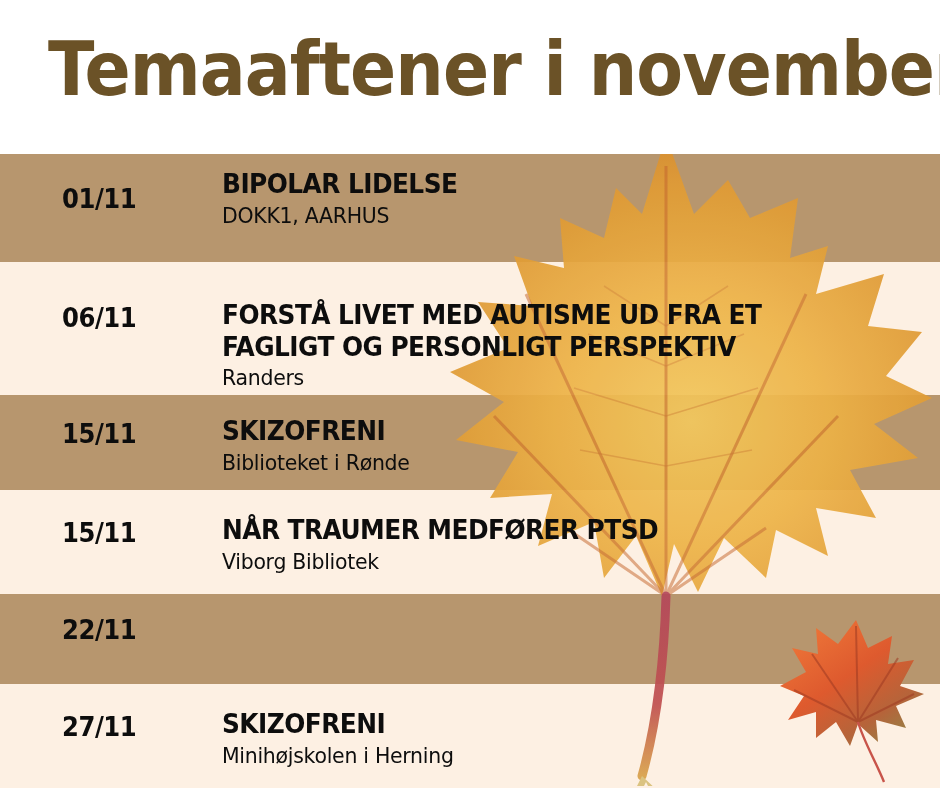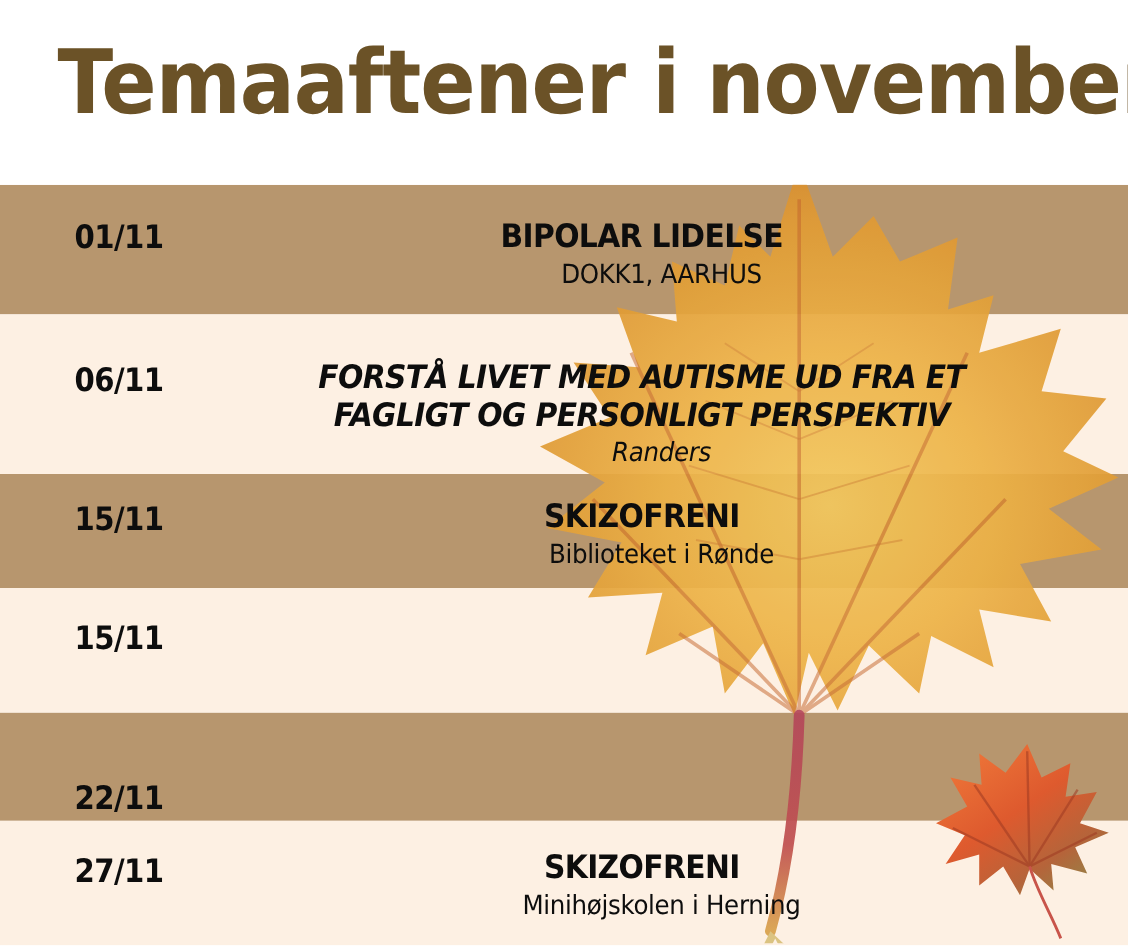--- a/index.html
+++ b/index.html
@@ -79,21 +79,20 @@
   .rows {
     position: absolute;
     inset: 0;
     z-index: 4;
   }
   .row {
     position: absolute;
     left: 0;
     width: 940px;
     display: block;
-    text-align: center;
   }
   .row-date {
     position: absolute;
     left: 62px;
     font-family: "DejaVu Sans", sans-serif;
     font-size: 27px;
     font-weight: bold;
     color: #0d0d0d;
     letter-spacing: -0.5px;
     white-space: nowrap;
@@ -214,43 +213,47 @@
 
   </div>
 
   <div class="title-area">
     <div class="poster-title">Temaaftener i november</div>
   </div>
 
   <div class="rows">
       <div class="row" style="top: 154px; height: 108px;">
         <div class="row-date" style="top: 29px;">01/11</div>
-        <div class="row-body" style="top: 28px;">
+        <div class="row-body" style="top: 14px;">
           <div class="row-title">BIPOLAR LIDELSE</div>
           <div class="row-venue">DOKK1, AARHUS</div>
         </div>
       </div>
       <div class="row" style="top: 276px; height: 133px;">
         <div class="row-date" style="top: 26px;">06/11</div>
-        <div class="row-body" style="top: 23px; font-style: italic;">
+        <div class="row-body" style="top: 23px;">
           <div class="row-title">FORSTÅ LIVET MED AUTISME UD FRA ET FAGLIGT OG PERSONLIGT PERSPEKTIV</div>
           <div class="row-venue">Randers</div>
         </div>
       </div>
       <div class="row" style="top: 395px; height: 95px;">
         <div class="row-date" style="top: 23px;">15/11</div>
         <div class="row-body" style="top: 20px;">
           <div class="row-title">SKIZOFRENI</div>
           <div class="row-venue">Biblioteket i Rønde</div>
         </div>
       </div>
       <div class="row" style="top: 490px; height: 104px;">
         <div class="row-date" style="top: 27px;">15/11</div>
-      </div>
-      <div class="row" style="top: 630px; height: 116px; text-decoration: underline;">
+        <div class="row-body" style="top: 24px;">
+          <div class="row-title">NÅR TRAUMER MEDFØRER PTSD</div>
+          <div class="row-venue">Viborg Bibliotek</div>
+        </div>
+      </div>
+      <div class="row" style="top: 594px; height: 116px; text-decoration: underline;">
         <div class="row-date" style="top: 20px;">22/11</div>
       </div>
       <div class="row" style="top: 684px; height: 104px;">
         <div class="row-date" style="top: 27px;">27/11</div>
         <div class="row-body" style="top: 24px;">
           <div class="row-title">SKIZOFRENI</div>
           <div class="row-venue">Minihøjskolen i Herning</div>
         </div>
       </div>
     </div>

